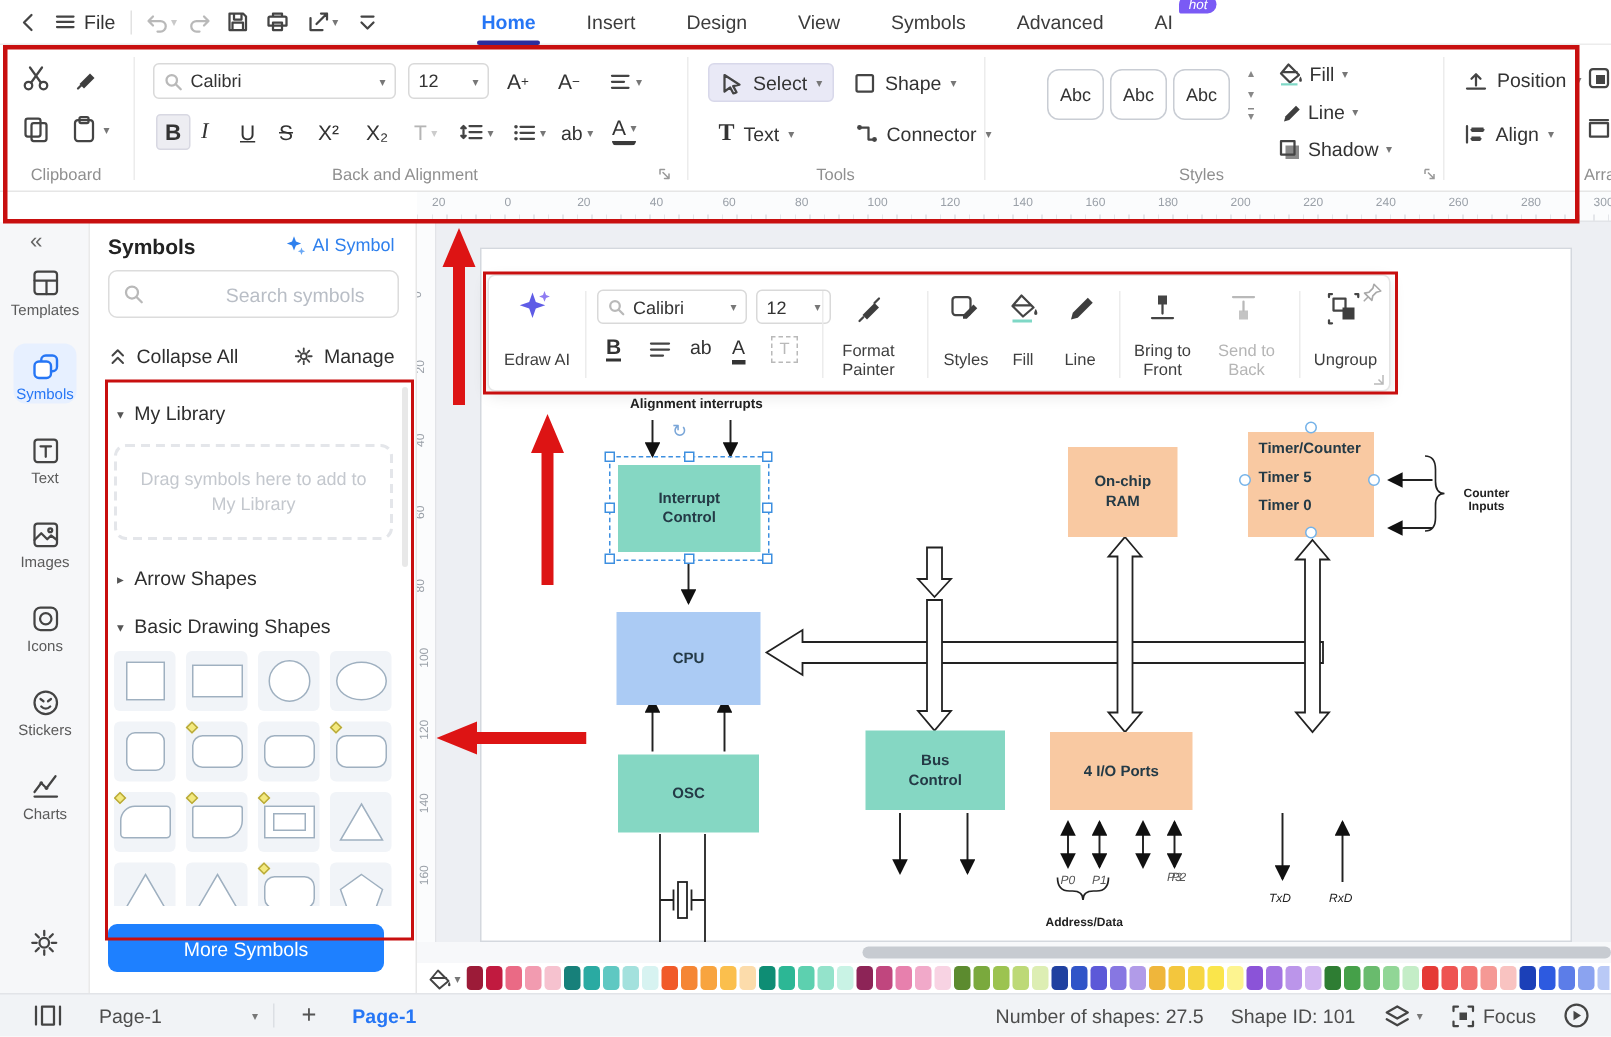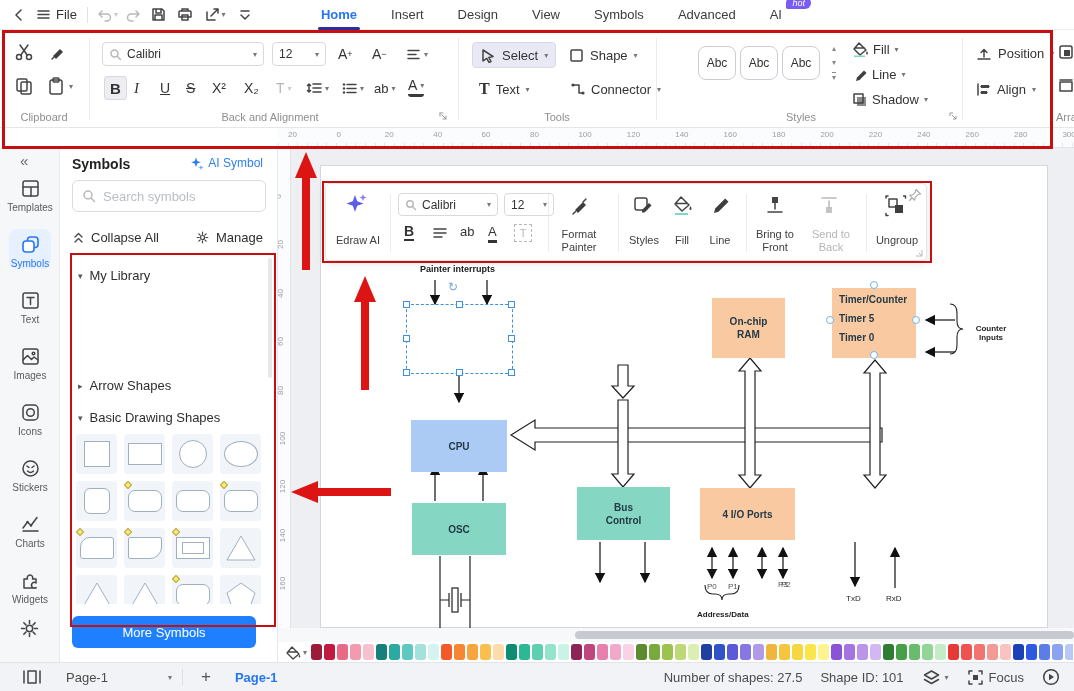--- a/index.html
+++ b/index.html
@@ -39,39 +39,39 @@
   
   #iconbar{position:absolute;left:0;top:148px;width:60px;height:514px;background:#f6f7f9;border-right:1px solid #eaeaea;}
   .sbitem{position:absolute;left:0;width:60px;height:50px;display:flex;flex-direction:column;align-items:center;gap:3px;cursor:default;}
   .sbitem .sblbl{font-size:10px;color:#5a5a5a;}
   .sbitem.active .sblbl{color:#2676f5;}
   .sbitem.active .bgpill{position:absolute;top:-5px;left:9px;width:42px;height:40px;background:#e7f0ff;border-radius:8px;z-index:0;}
   .sbitem>*{z-index:1;}
   
   #panel{position:absolute;left:60px;top:148px;width:218px;height:514px;background:#fff;border-right:1px solid #e7e7e7;}
   #search{position:absolute;left:12px;top:32px;width:194px;height:32px;border:1px solid #dcdcdc;border-radius:6px;display:flex;align-items:center;padding:0 9px;gap:7px;background:#fff;}
-  #search input{border:none;outline:none;width:140px;font-size:13px;color:#444;}
+  #search input{border:none;outline:none;width:140px;font-size:13px;color:#444;text-align:right;}
   #search input::placeholder{color:#b9bec6;}
   .sechead{font-size:13px;color:#2e2e2e;display:flex;align-items:center;gap:7px;}
   .tri{font-size:9px;color:#555;}
   #dragbox{position:absolute;left:16px;top:148px;width:186px;height:64px;border:2px dashed #e4e6ea;border-radius:8px;display:flex;align-items:center;justify-content:center;text-align:center;font-size:12px;color:#c4c8ce;padding:0 14px;line-height:1.4;}
   #shape-grid{position:absolute;left:16px;top:286px;width:190px;height:170px;display:flex;flex-wrap:wrap;gap:7px;overflow:hidden;}
   .cell{position:relative;width:41px;height:40px;background:#f1f4f8;border-radius:4px;display:flex;align-items:center;justify-content:center;}
   .shp{border:1px solid #9fb0c0;background:#fff;}
   .ydot{position:absolute;left:1px;top:1px;width:6px;height:6px;background:#f3e97e;border:1px solid #b8a93a;transform:rotate(45deg);}
   #more-btn{position:absolute;left:12px;top:468px;width:184px;height:32px;background:#1e80ff;color:#fff;border:none;border-radius:6px;font-size:13px;}
   
   #canvas{position:absolute;left:278px;top:148px;width:796px;height:480px;background:#edeff3;overflow:hidden;}
   #page{position:absolute;left:42px;top:17px;width:728px;height:463px;background:#fff;border:1px solid #d4d8de;}
   .node{position:absolute;display:flex;align-items:center;justify-content:center;text-align:center;font-size:10px;font-weight:bold;color:#243a46;line-height:1.3;}
   .teal{background:#85d7c3;}
   .orange{background:#f9c9a2;}
   .blue{background:#abcbf4;}
   .dlabel{position:absolute;font-size:9px;font-weight:bold;color:#222;white-space:nowrap;}
-  .plabel{position:absolute;font-size:8px;color:#555;}
+  .plabel{position:absolute;font-size:8px;color:#555;font-style:italic;}
   .handle{position:absolute;width:7px;height:7px;background:#fff;border:1px solid #3d8fe0;}
   .cpoint{position:absolute;width:8px;height:8px;border:1.5px solid #74b2e8;border-radius:50%;background:#fff;}
   
   #ftb{position:absolute;left:325px;top:183px;width:602px;height:78px;background:#fff;border:1px solid #e4e4e4;border-radius:5px;box-shadow:0 3px 10px rgba(0,0,0,.10);}
   .ftlbl{position:absolute;font-size:11px;color:#3e3e3e;text-align:center;line-height:1.2;}
   .fdiv{position:absolute;top:10px;width:1px;height:58px;background:#ececec;}
   .gray{color:#b5b5b5 !important;}
   
   .redbox{position:absolute;border:3px solid #c80f0f;pointer-events:none;}
   
@@ -427,26 +427,20 @@
     </div>
     <div class="sbitem" style="top:366px">
       <svg class="i" width="21" height="21">
           <path class="ic" d="M3,17 h15"></path>
           <path class="ic" d="M3,14 l4.5,-6 3.5,3.5 6,-8"></path>
           <circle cx="7.5" cy="8" r="1.2" fill="#444"></circle>
           <circle cx="11" cy="11.5" r="1.2" fill="#444"></circle>
         </svg>
       <span class="sblbl">Charts</span>
     </div>
-    <div class="sbitem" style="top:422px">
-      <svg class="i" width="21" height="21">
-          <path class="ic" d="M4,9 h3.5 a2.8,2.8 0 1 1 5,0 h3.5 v4 a2.8,2.8 0 1 0 0,4.5 v0.5 h-12 z"></path>
-        </svg>
-      <span class="sblbl">Widgets</span>
-    </div>
     <div class="abs" style="left:19px;top:470px">
       <svg class="i" width="21" height="21">
           <circle class="ic" cx="10.5" cy="10.5" r="3.2"></circle>
           <path class="ic" d="M10.5,2.5 v3 M10.5,15.5 v3 M2.5,10.5 h3 M15.5,10.5 h3 M4.8,4.8 l2.1,2.1 M14.1,14.1 l2.1,2.1 M16.2,4.8 l-2.1,2.1 M6.9,14.1 l-2.1,2.1"></path>
         </svg>
     </div>
   </div>
 
   <div id="panel">
     <div class="abs" style="left:12px;top:8px;font-size:14px;font-weight:bold;color:#222">Symbols</div>
@@ -475,20 +469,23 @@
           <circle class="ic" cx="6.5" cy="6.5" r="2" style="stroke-width:1.2"></circle>
           <path class="ic" d="M6.5,1.2 v2 M6.5,9.8 v2 M1.2,6.5 h2 M9.8,6.5 h2 M2.8,2.8 l1.4,1.4 M8.8,8.8 l1.4,1.4 M10.2,2.8 L8.8,4.2 M4.2,8.8 L2.8,10.2" style="stroke-width:1.2"></path>
         </svg>
       <span>Manage</span>
     </div>
 
     <div class="abs sechead" style="left:18px;top:120px">
       <span class="tri">▾</span>
       <span>My Library</span>
     </div>
+    <div id="dragbox">
+        <span>Drag symbols here to add to My Library</span>
+      </div>
     <div class="abs sechead" style="left:18px;top:230px">
       <span class="tri">▸</span>
       <span>Arrow Shapes</span>
     </div>
     <div class="abs sechead" style="left:18px;top:262px">
       <span class="tri">▾</span>
       <span>Basic Drawing Shapes</span>
     </div>
     <div id="shape-grid">
         <div class="cell">
@@ -611,22 +608,25 @@
         <polygon points="472,210 483,223 477,223 477,327 483,327 472,340 461,327 467,327 467,223 461,223"></polygon>
         <polygon points="597,212 608,225 602,225 602,327 608,327 597,340 586,327 592,327 592,225 586,225"></polygon>
       </g>
 
       <g stroke="#222" stroke-width="1.1" fill="none">
         <path d="M672,156 q7,0 7,9 v8 q0,8 6,8 q-6,0 -6,8 v8 q0,9 -7,9"></path>
         <path d="M427,437 q0,9 8,9 h2 q7,0 7,6 q0,-6 7,-6 h2 q8,0 8,-9"></path>
       </g>
     </svg>
 
-    <div class="dlabel" style="left:142px;top:116px">Painter interrupts</div>
-
+    <div class="dlabel" style="left:142px;top:116px">Alignment interrupts</div>
+
+    <div class="node teal" style="left:134px;top:162px;width:95px;height:58px">
+        <span style="width:62px">Interrupt Control</span>
+      </div>
 
     <div class="abs" style="left:128px;top:156px;width:107px;height:70px;border:1.5px dashed #3d8fe0"></div>
     <div class="handle" style="left:125px;top:153px"></div>
     <div class="handle" style="left:178px;top:153px"></div>
     <div class="handle" style="left:230px;top:153px"></div>
     <div class="handle" style="left:125px;top:187px"></div>
     <div class="handle" style="left:230px;top:187px"></div>
     <div class="handle" style="left:125px;top:221px"></div>
     <div class="handle" style="left:178px;top:221px"></div>
     <div class="handle" style="left:230px;top:221px"></div>
@@ -641,21 +641,21 @@
       <span>Timer 5</span>
       <span>Timer 0</span>
     </div>
     <div class="cpoint" style="left:592px;top:133px"></div>
     <div class="cpoint" style="left:548px;top:168px"></div>
     <div class="cpoint" style="left:634px;top:168px"></div>
     <div class="cpoint" style="left:592px;top:203px"></div>
 
     <div class="dlabel" style="left:693px;top:176px;font-size:8px;white-space:normal;width:40px;text-align:center">Counter Inputs</div>
 
-    <div class="node blue" style="left:133px;top:272px;width:96px;height:52px">
+    <div class="node blue" style="left:133px;top:260px;width:96px;height:62px">
         <span>CPU</span>
       </div>
     <div class="node teal" style="left:134px;top:355px;width:94px;height:52px">
         <span>OSC</span>
       </div>
     <div class="node teal" style="left:299px;top:339px;width:93px;height:53px">
         <span style="width:48px">Bus Control</span>
       </div>
     <div class="node orange" style="left:422px;top:340px;width:95px;height:52px">
         <span>4 I/O Ports</span>

